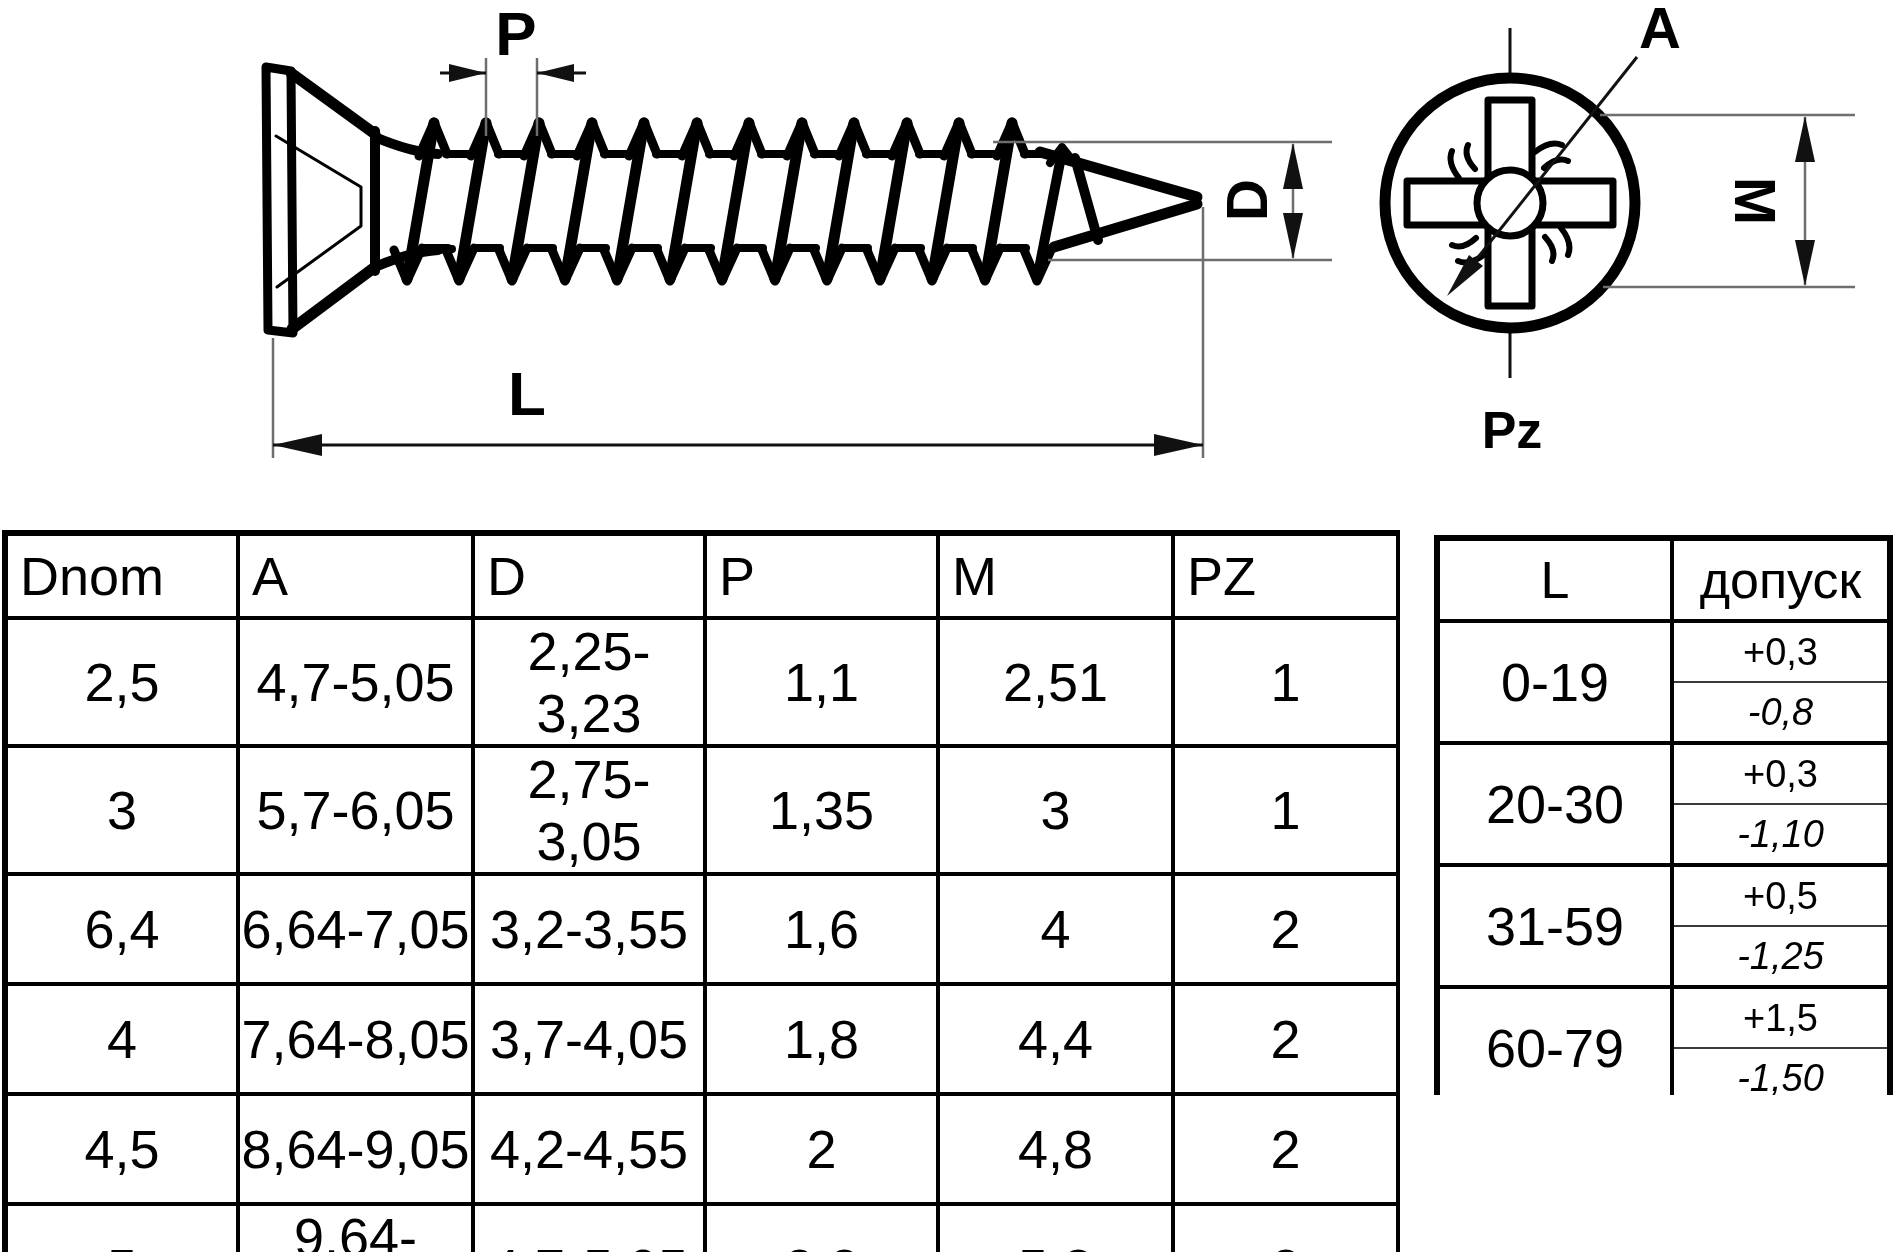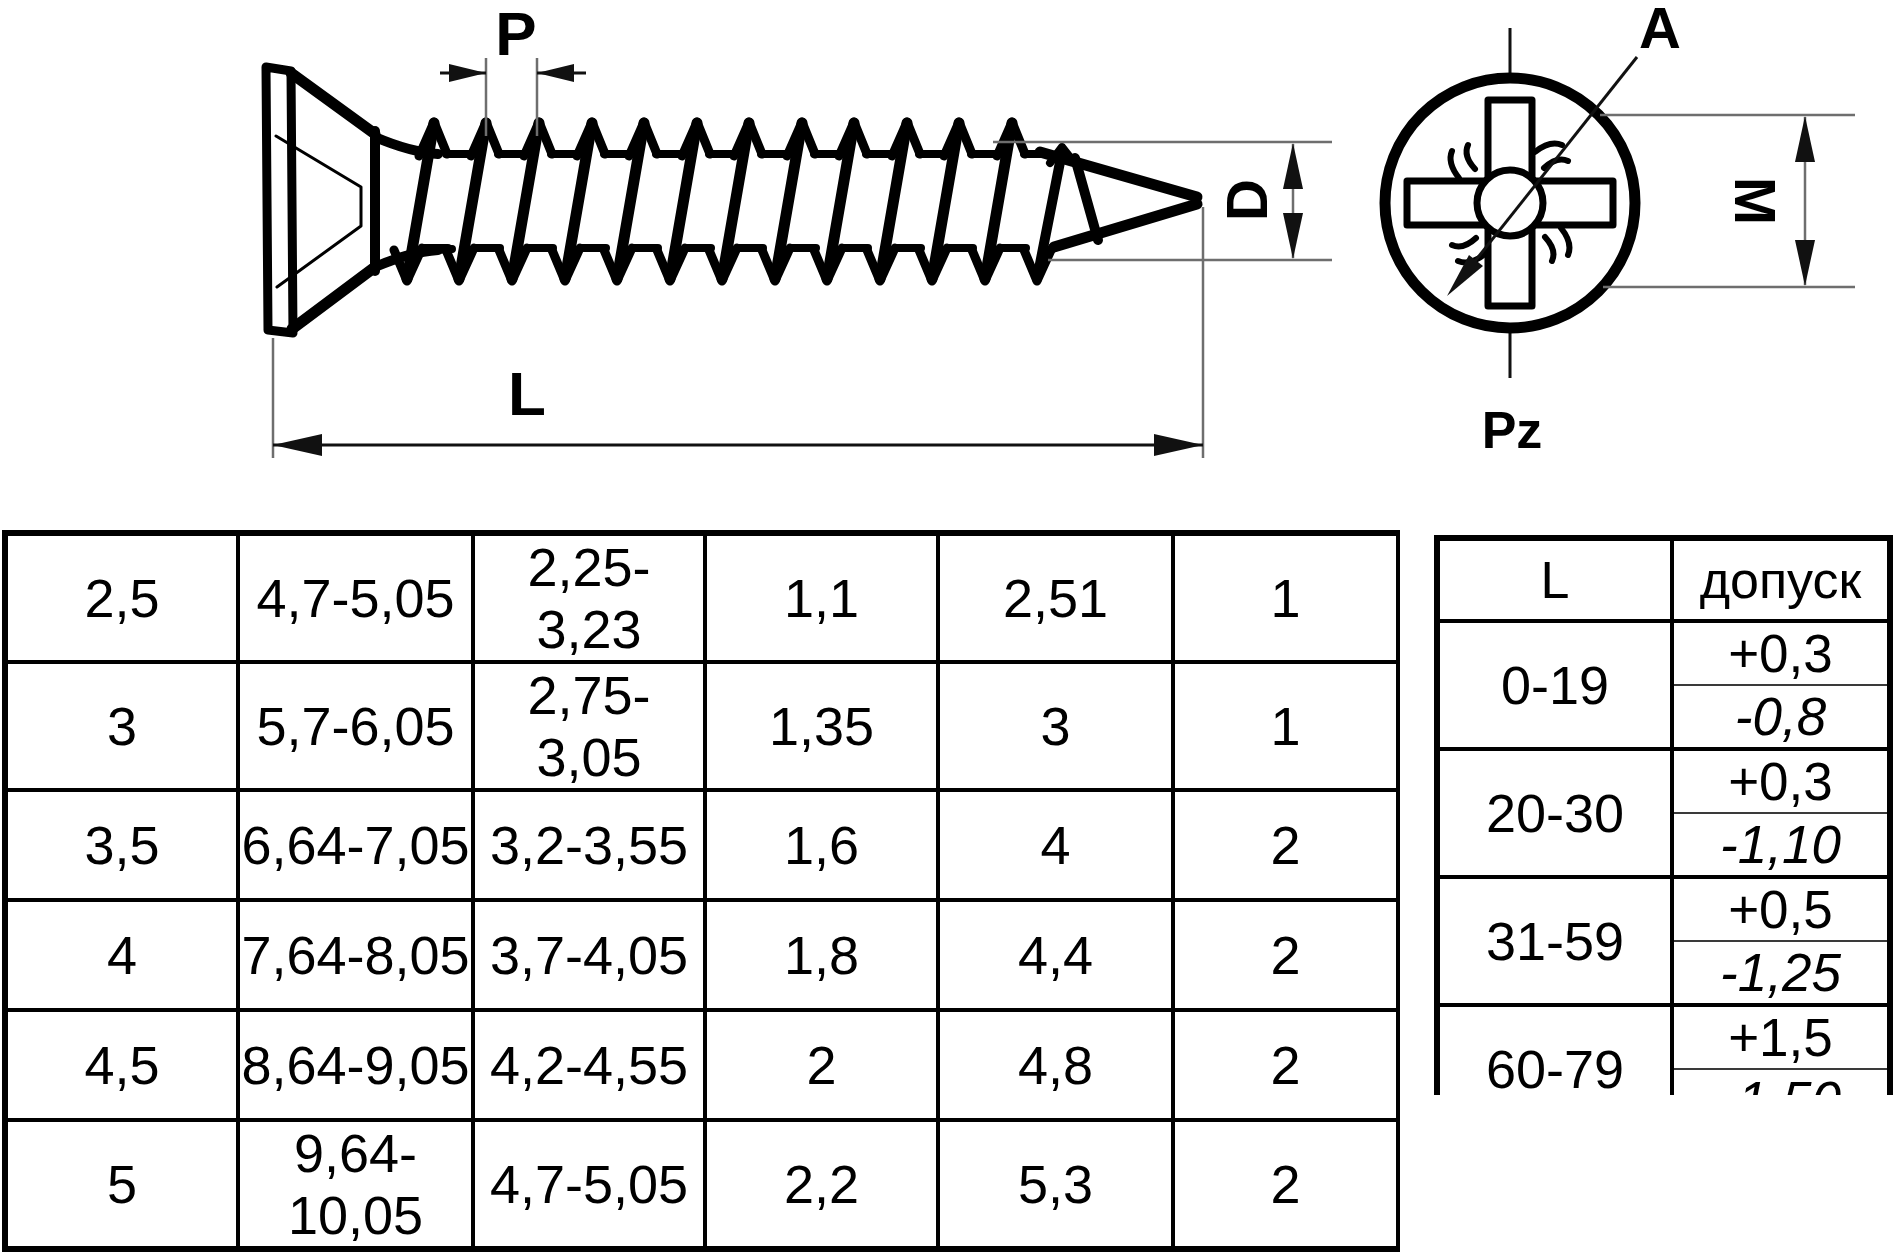--- a/index.html
+++ b/index.html
@@ -31,21 +31,21 @@
     font-size: 54px; padding: 0;
   }
 
   #tol-table { width: 453px; }
   #tol-table th {
     height: 78px; text-align: center; vertical-align: middle;
     font-weight: 400; font-size: 52px; padding: 0;
   }
   #tol-table td { text-align: center; vertical-align: middle; padding: 0; }
   #tol-table td.range { font-size: 54px; }
-  #tol-table td.plus, #tol-table td.minus { font-size: 53px; height: 58px; }
+  #tol-table td.plus, #tol-table td.minus { font-size: 38px; height: 58px; }
   #tol-table td.plus  { border-bottom: 2px solid #3a3a3a; }
   #tol-table td.minus { border-top: 2px solid #3a3a3a; font-style: italic; }
 
   
   .thick  { stroke: #000; fill: none; stroke-linecap: round; stroke-linejoin: round; }
   .thin   { stroke: #6e6e6e; stroke-width: 2.5; fill: none; }
   .dim    { stroke: #111; stroke-width: 3; fill: none; }
   .arr    { fill: #111; stroke: none; }
   .lbl    { fill: #000; font-family: "Liberation Sans", sans-serif; font-weight: bold; }
 </style>
@@ -174,38 +174,46 @@
     <table id="main-table">
       <colgroup>
         <col style="width:233px">
           <col style="width:235px">
           <col style="width:232px">
         <col style="width:233px">
           <col style="width:235px">
           <col style="width:226px">
       </colgroup>
       <tbody>
+          <tr>
+        <th>Dnom</th>
+        <th>A</th>
+        <th>D</th>
+        <th>P</th>
+        <th>M</th>
+        <th>PZ</th>
+      </tr>
       <tr>
         <td>2,5</td>
         <td>4,7-5,05</td>
         <td>2,25-3,23</td>
         <td>1,1</td>
         <td>2,51</td>
         <td>1</td>
       </tr>
       <tr>
         <td>3</td>
         <td>5,7-6,05</td>
         <td>2,75-3,05</td>
         <td>1,35</td>
         <td>3</td>
         <td>1</td>
       </tr>
       <tr>
-        <td>3,5</td>
+        <td>6,4</td>
         <td>6,64-7,05</td>
         <td>3,2-3,55</td>
         <td>1,6</td>
         <td>4</td>
         <td>2</td>
       </tr>
       <tr>
         <td>4</td>
         <td>7,64-8,05</td>
         <td>3,7-4,05</td>

